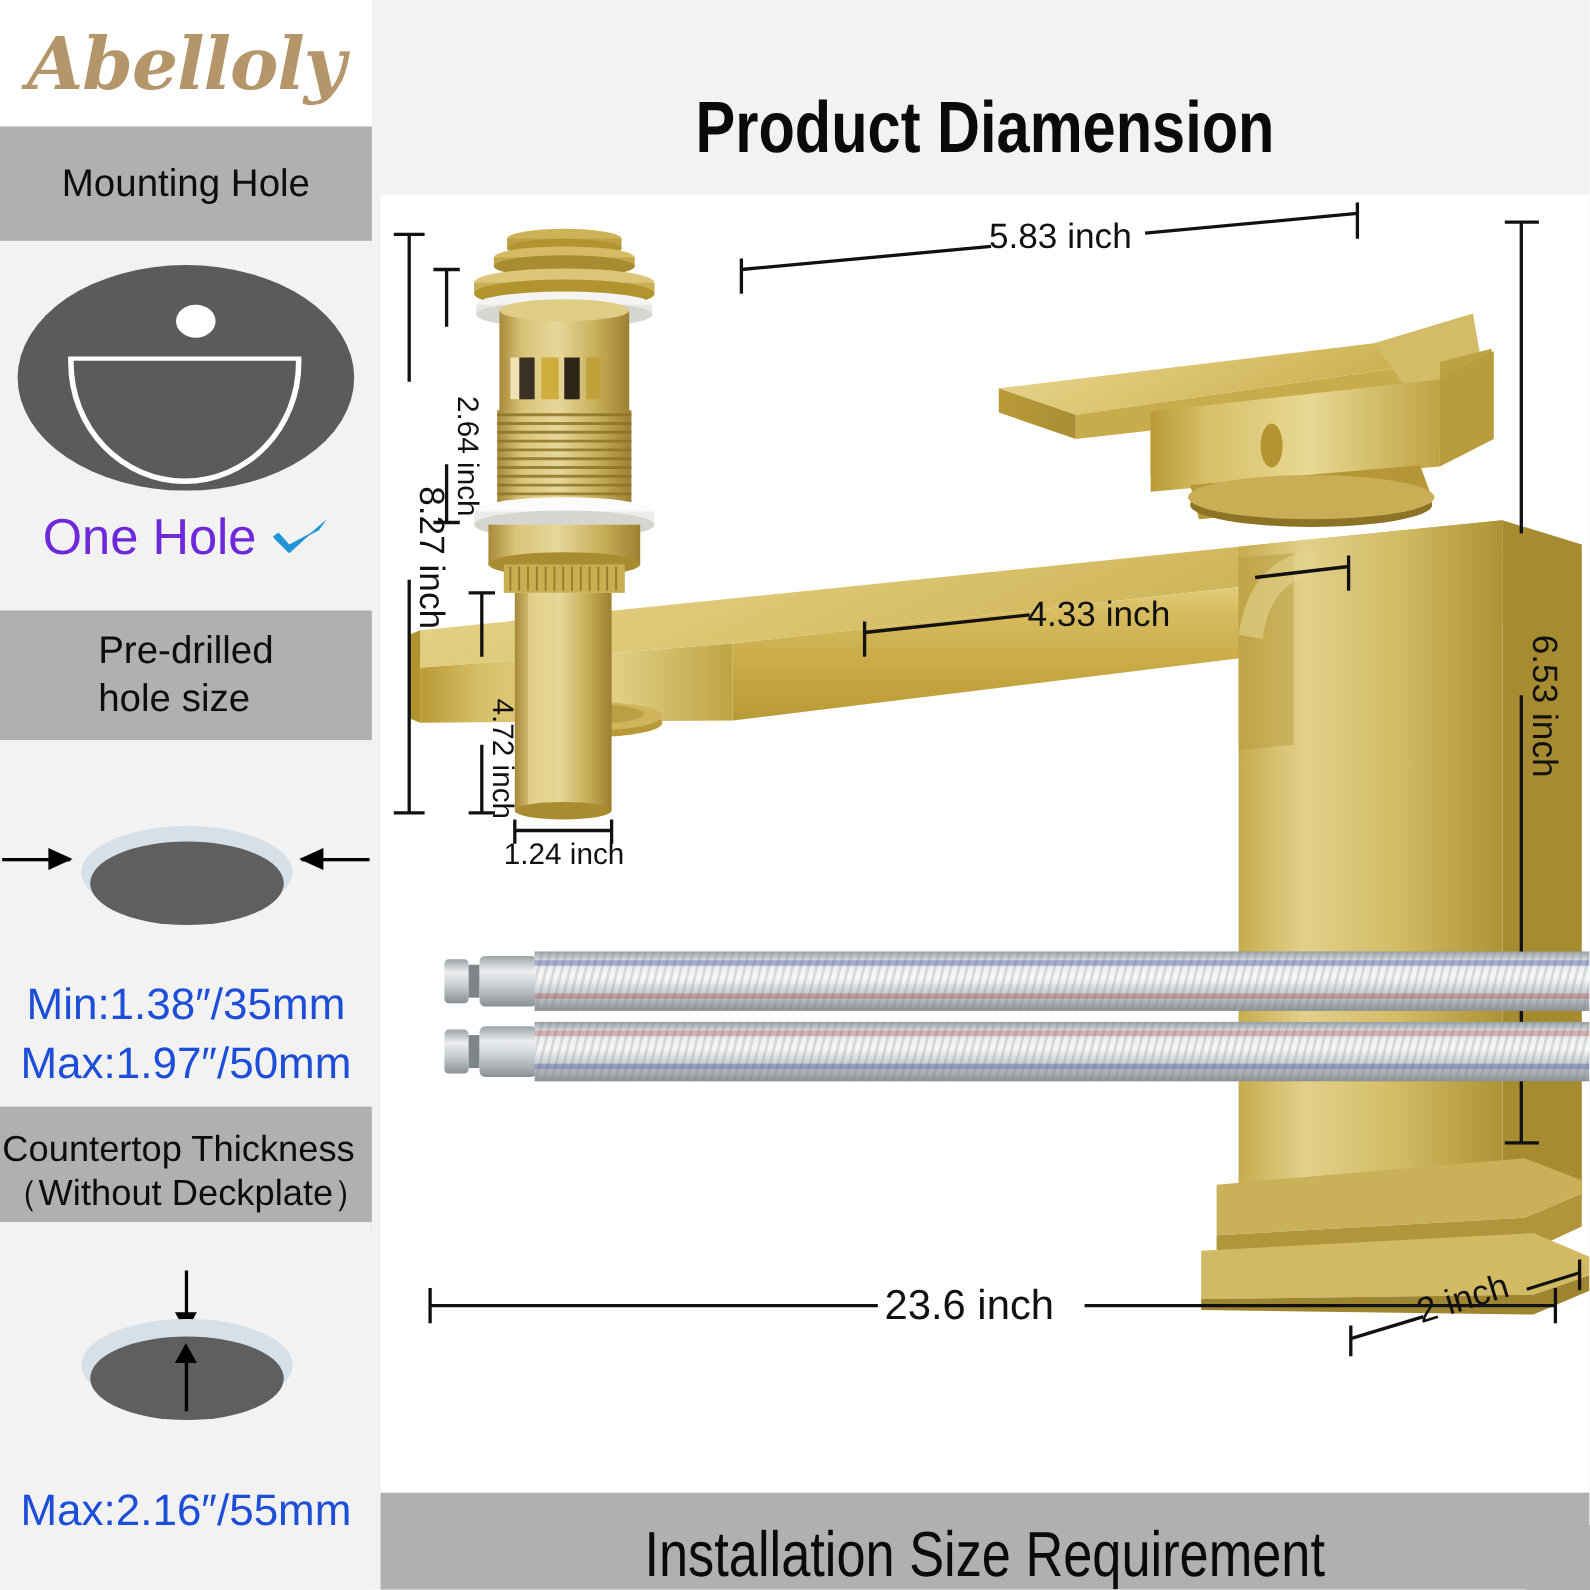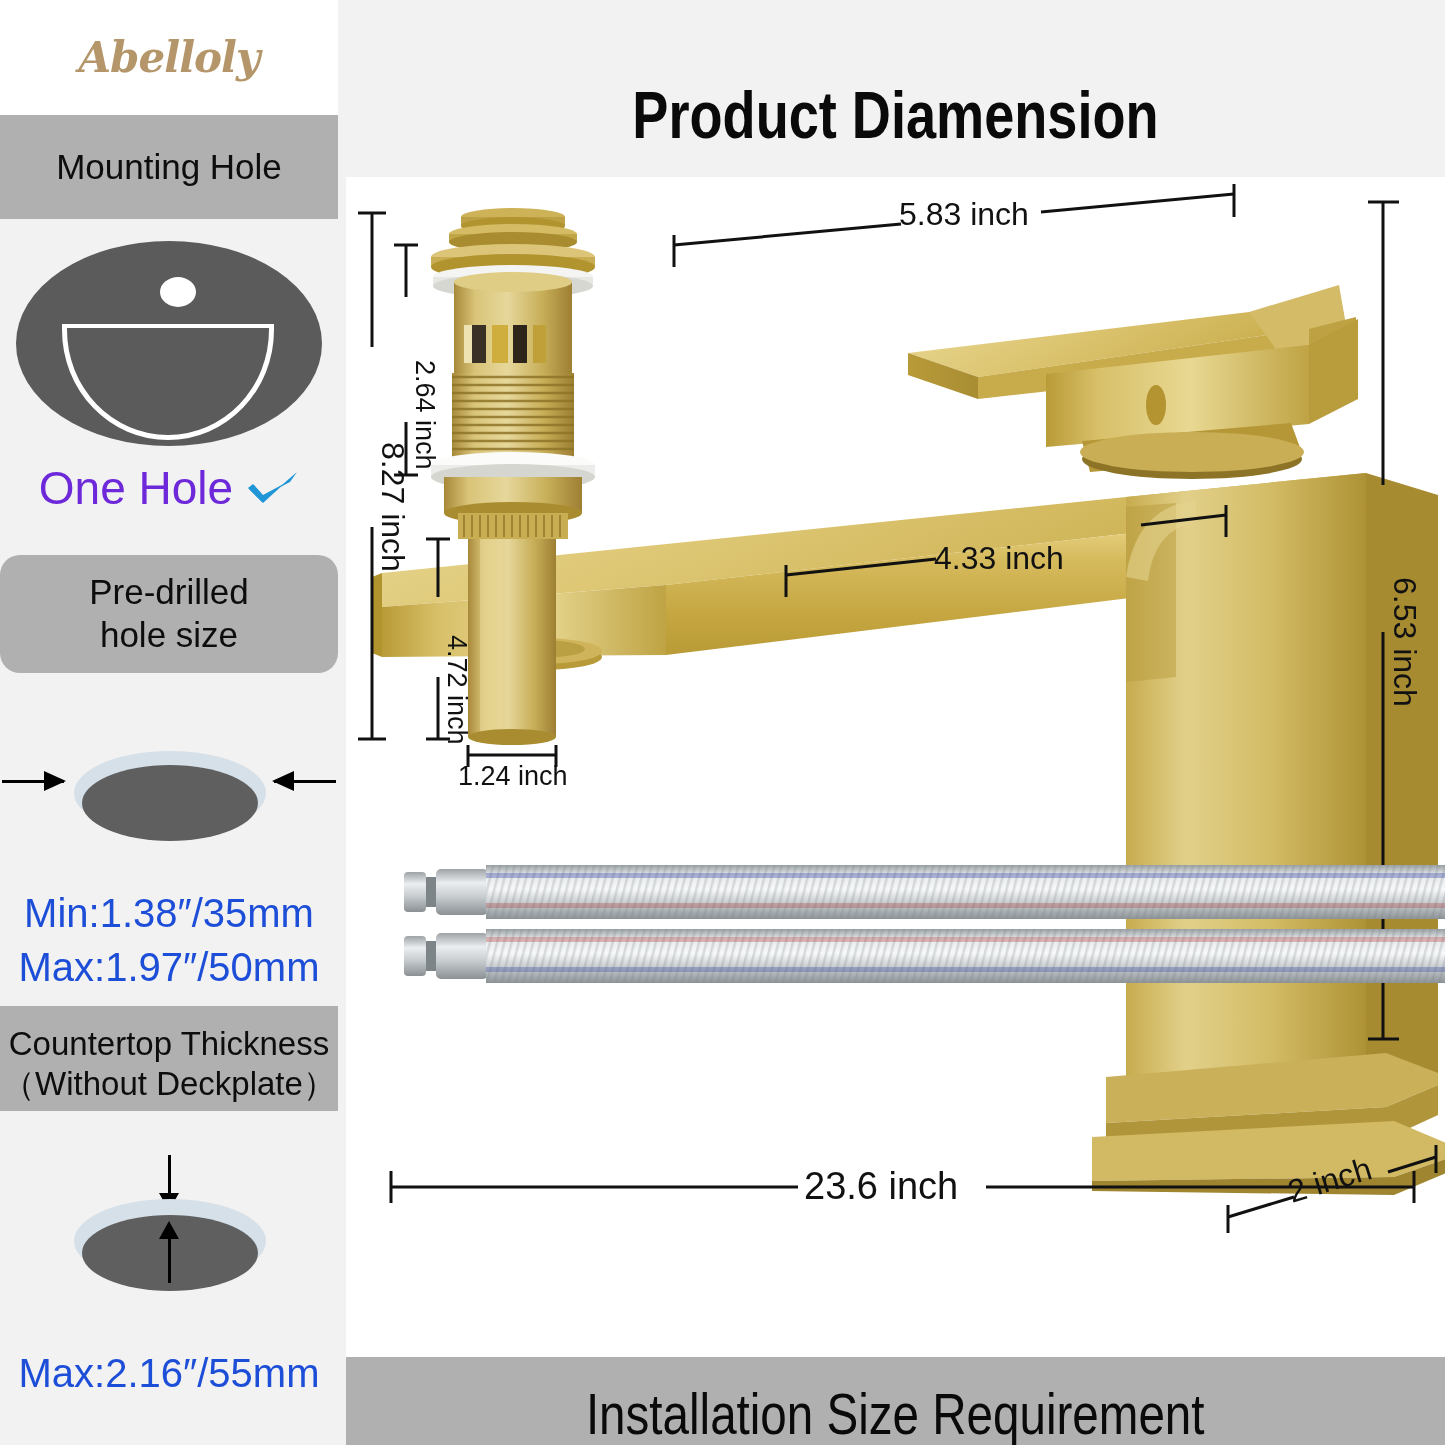--- a/index.html
+++ b/index.html
@@ -10,27 +10,27 @@
     overflow:hidden;
     position:relative;
   }
   .page{position:absolute;inset:0;background:#f2f2f2;}
 
   
   .sidebar{position:absolute;left:0;top:0;width:338px;height:1445px;background:#f2f2f2;}
   .logo-box{position:absolute;left:0;top:0;width:338px;height:115px;background:#ffffff;
             display:flex;align-items:center;justify-content:center;}
   .logo-text{font-family:"DejaVu Serif", serif;font-style:italic;font-weight:700;
-             font-size:42px;color:#b4966a;letter-spacing:-1px;line-height:1;}
+             font-size:66px;color:#b4966a;letter-spacing:-1px;line-height:1;}
 
   .band{position:absolute;left:0;width:338px;background:#b0b0b0;
-        display:flex;align-items:center;justify-content:center;text-align:center;
+        display:flex;align-items:center;justify-content:center;
         color:#0d0d0d;font-size:35px;line-height:1.22;}
   .band.b1{top:115px;height:104px;}
-  .band.b2{top:555px;height:118px;border-radius:20px;}
+  .band.b2{top:555px;height:118px;}
   .band.b3{top:1006px;height:116px;font-size:33px;}
 
   .panel{position:absolute;left:0;width:338px;background:#f2f2f2;}
   .panel.p1{top:219px;height:336px;}
   .panel.p2{top:673px;height:322px;}
   .panel.p3{top:1111px;height:405px;}
 
   
   .sink-wrap{position:absolute;left:16px;top:22px;width:306px;height:205px;}
   .sink-oval{position:absolute;left:0;top:0;width:306px;height:205px;border-radius:50%;

